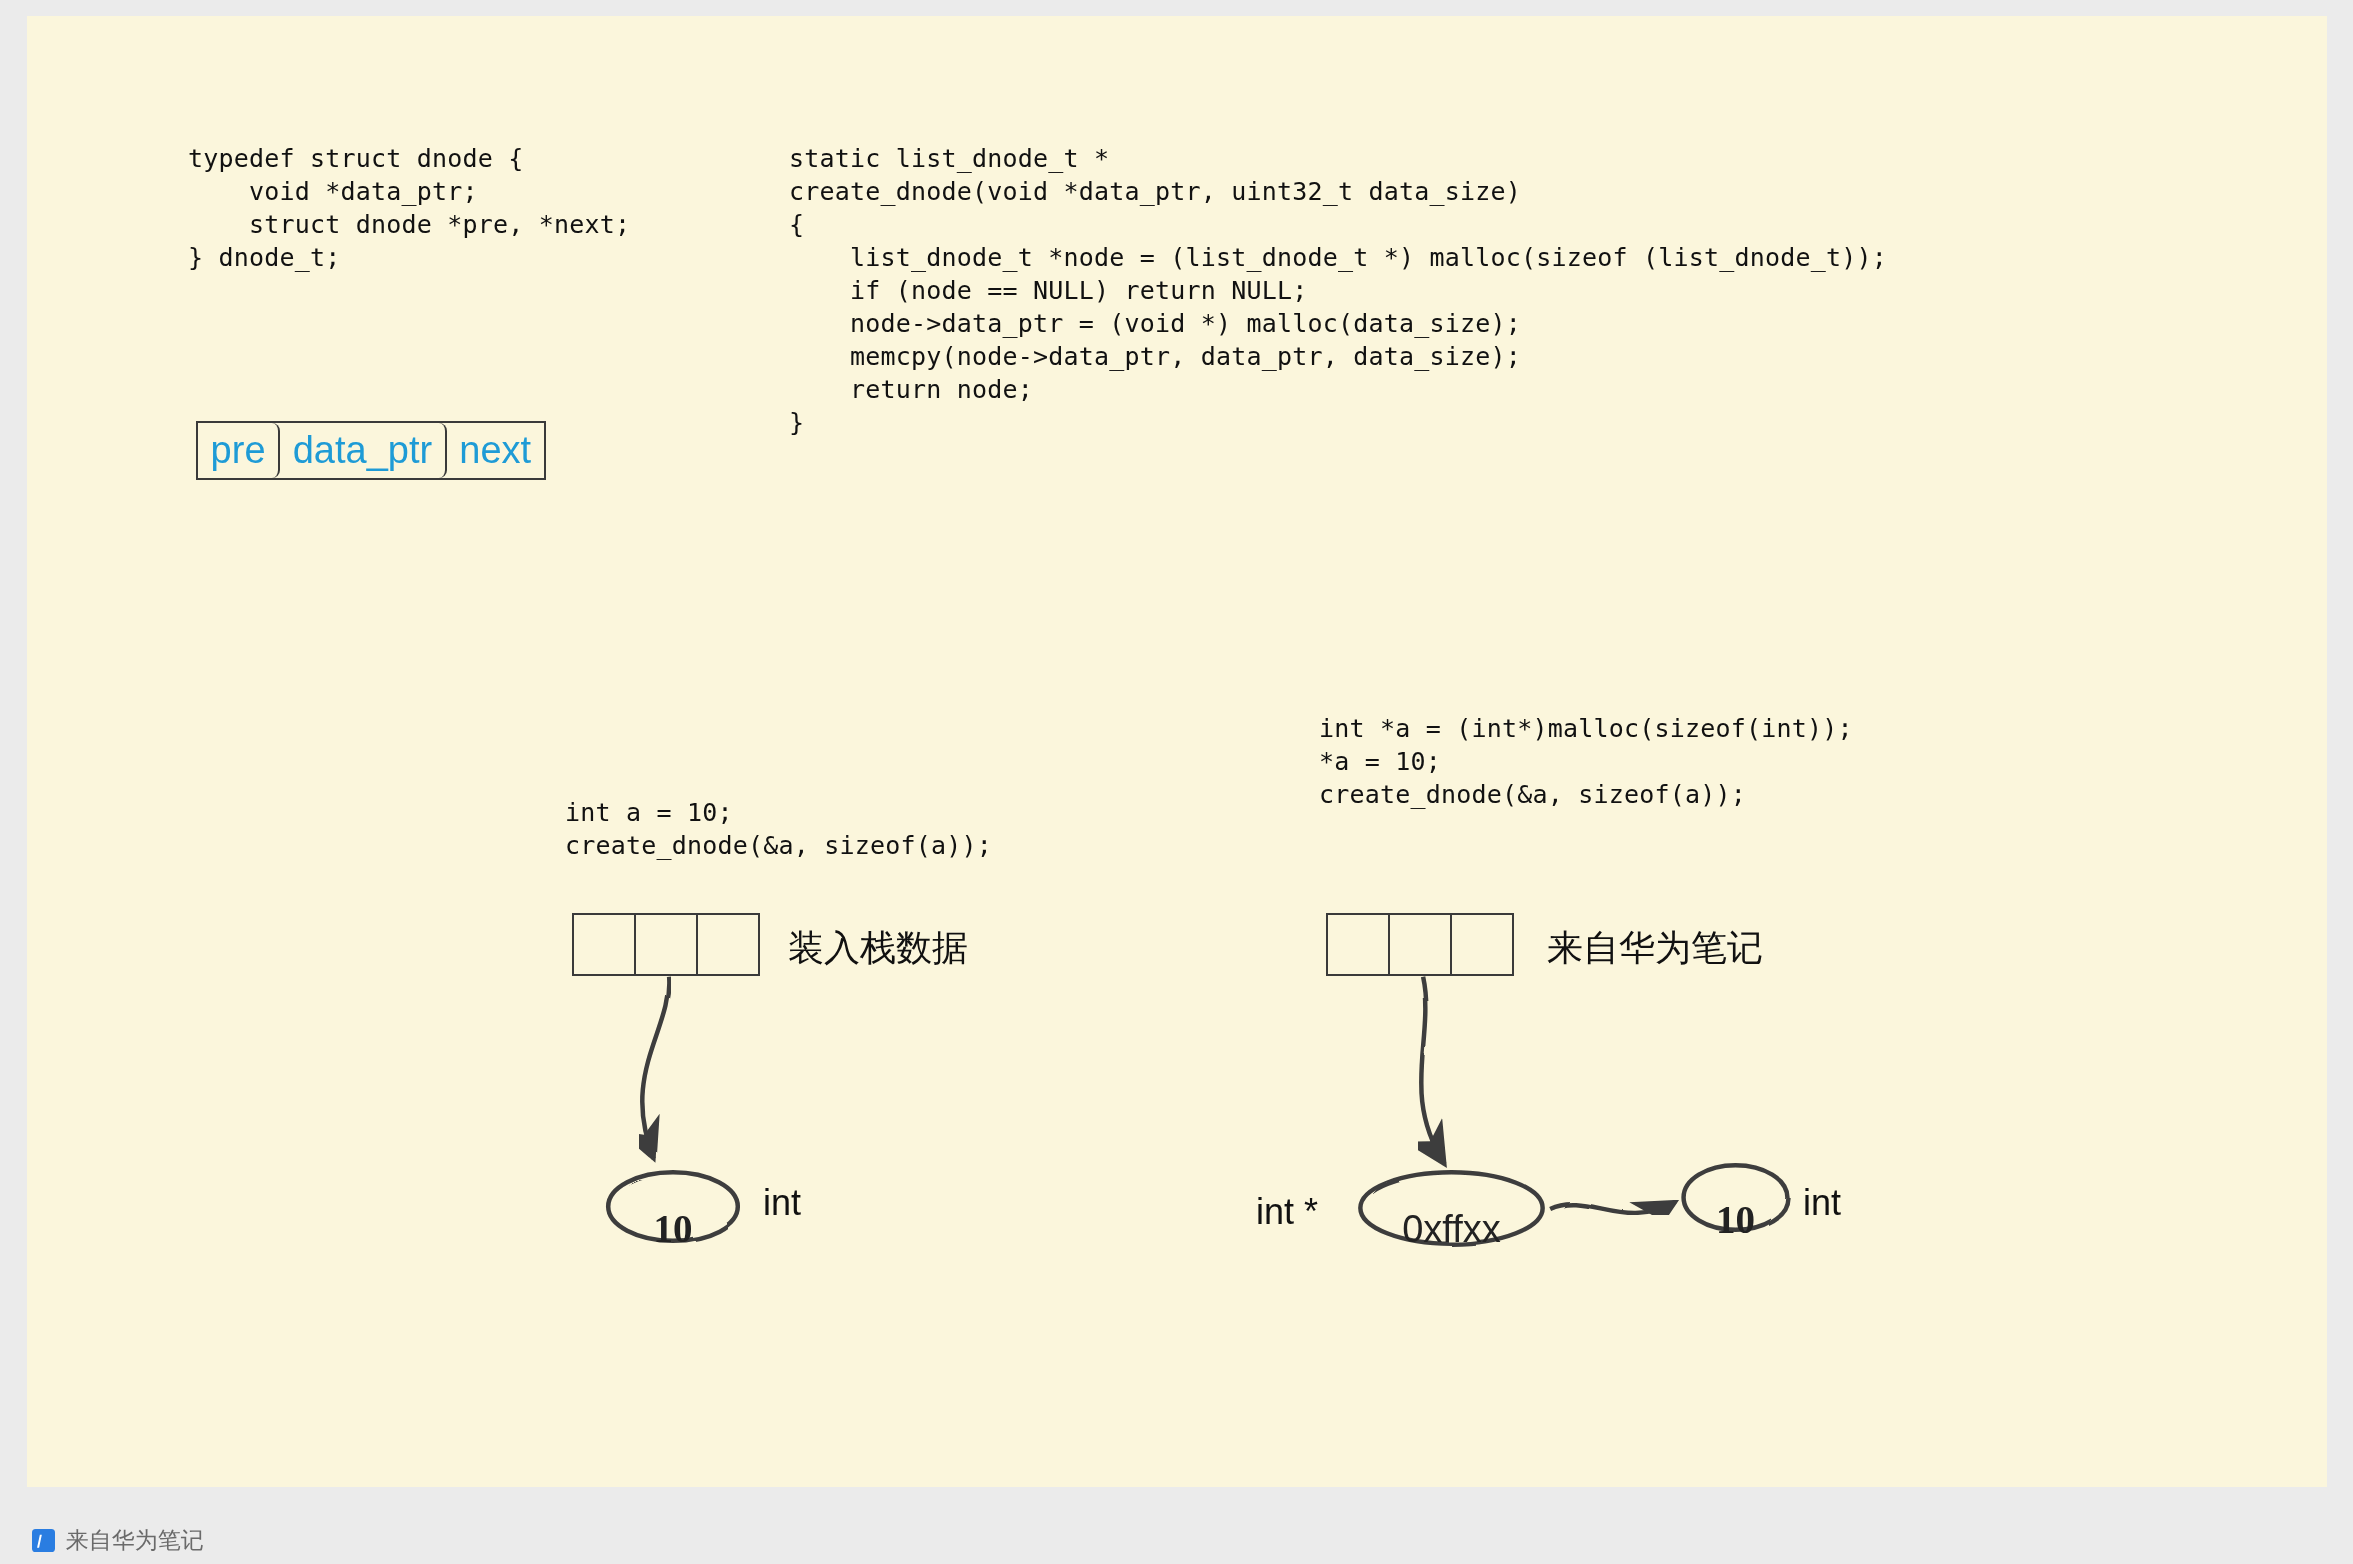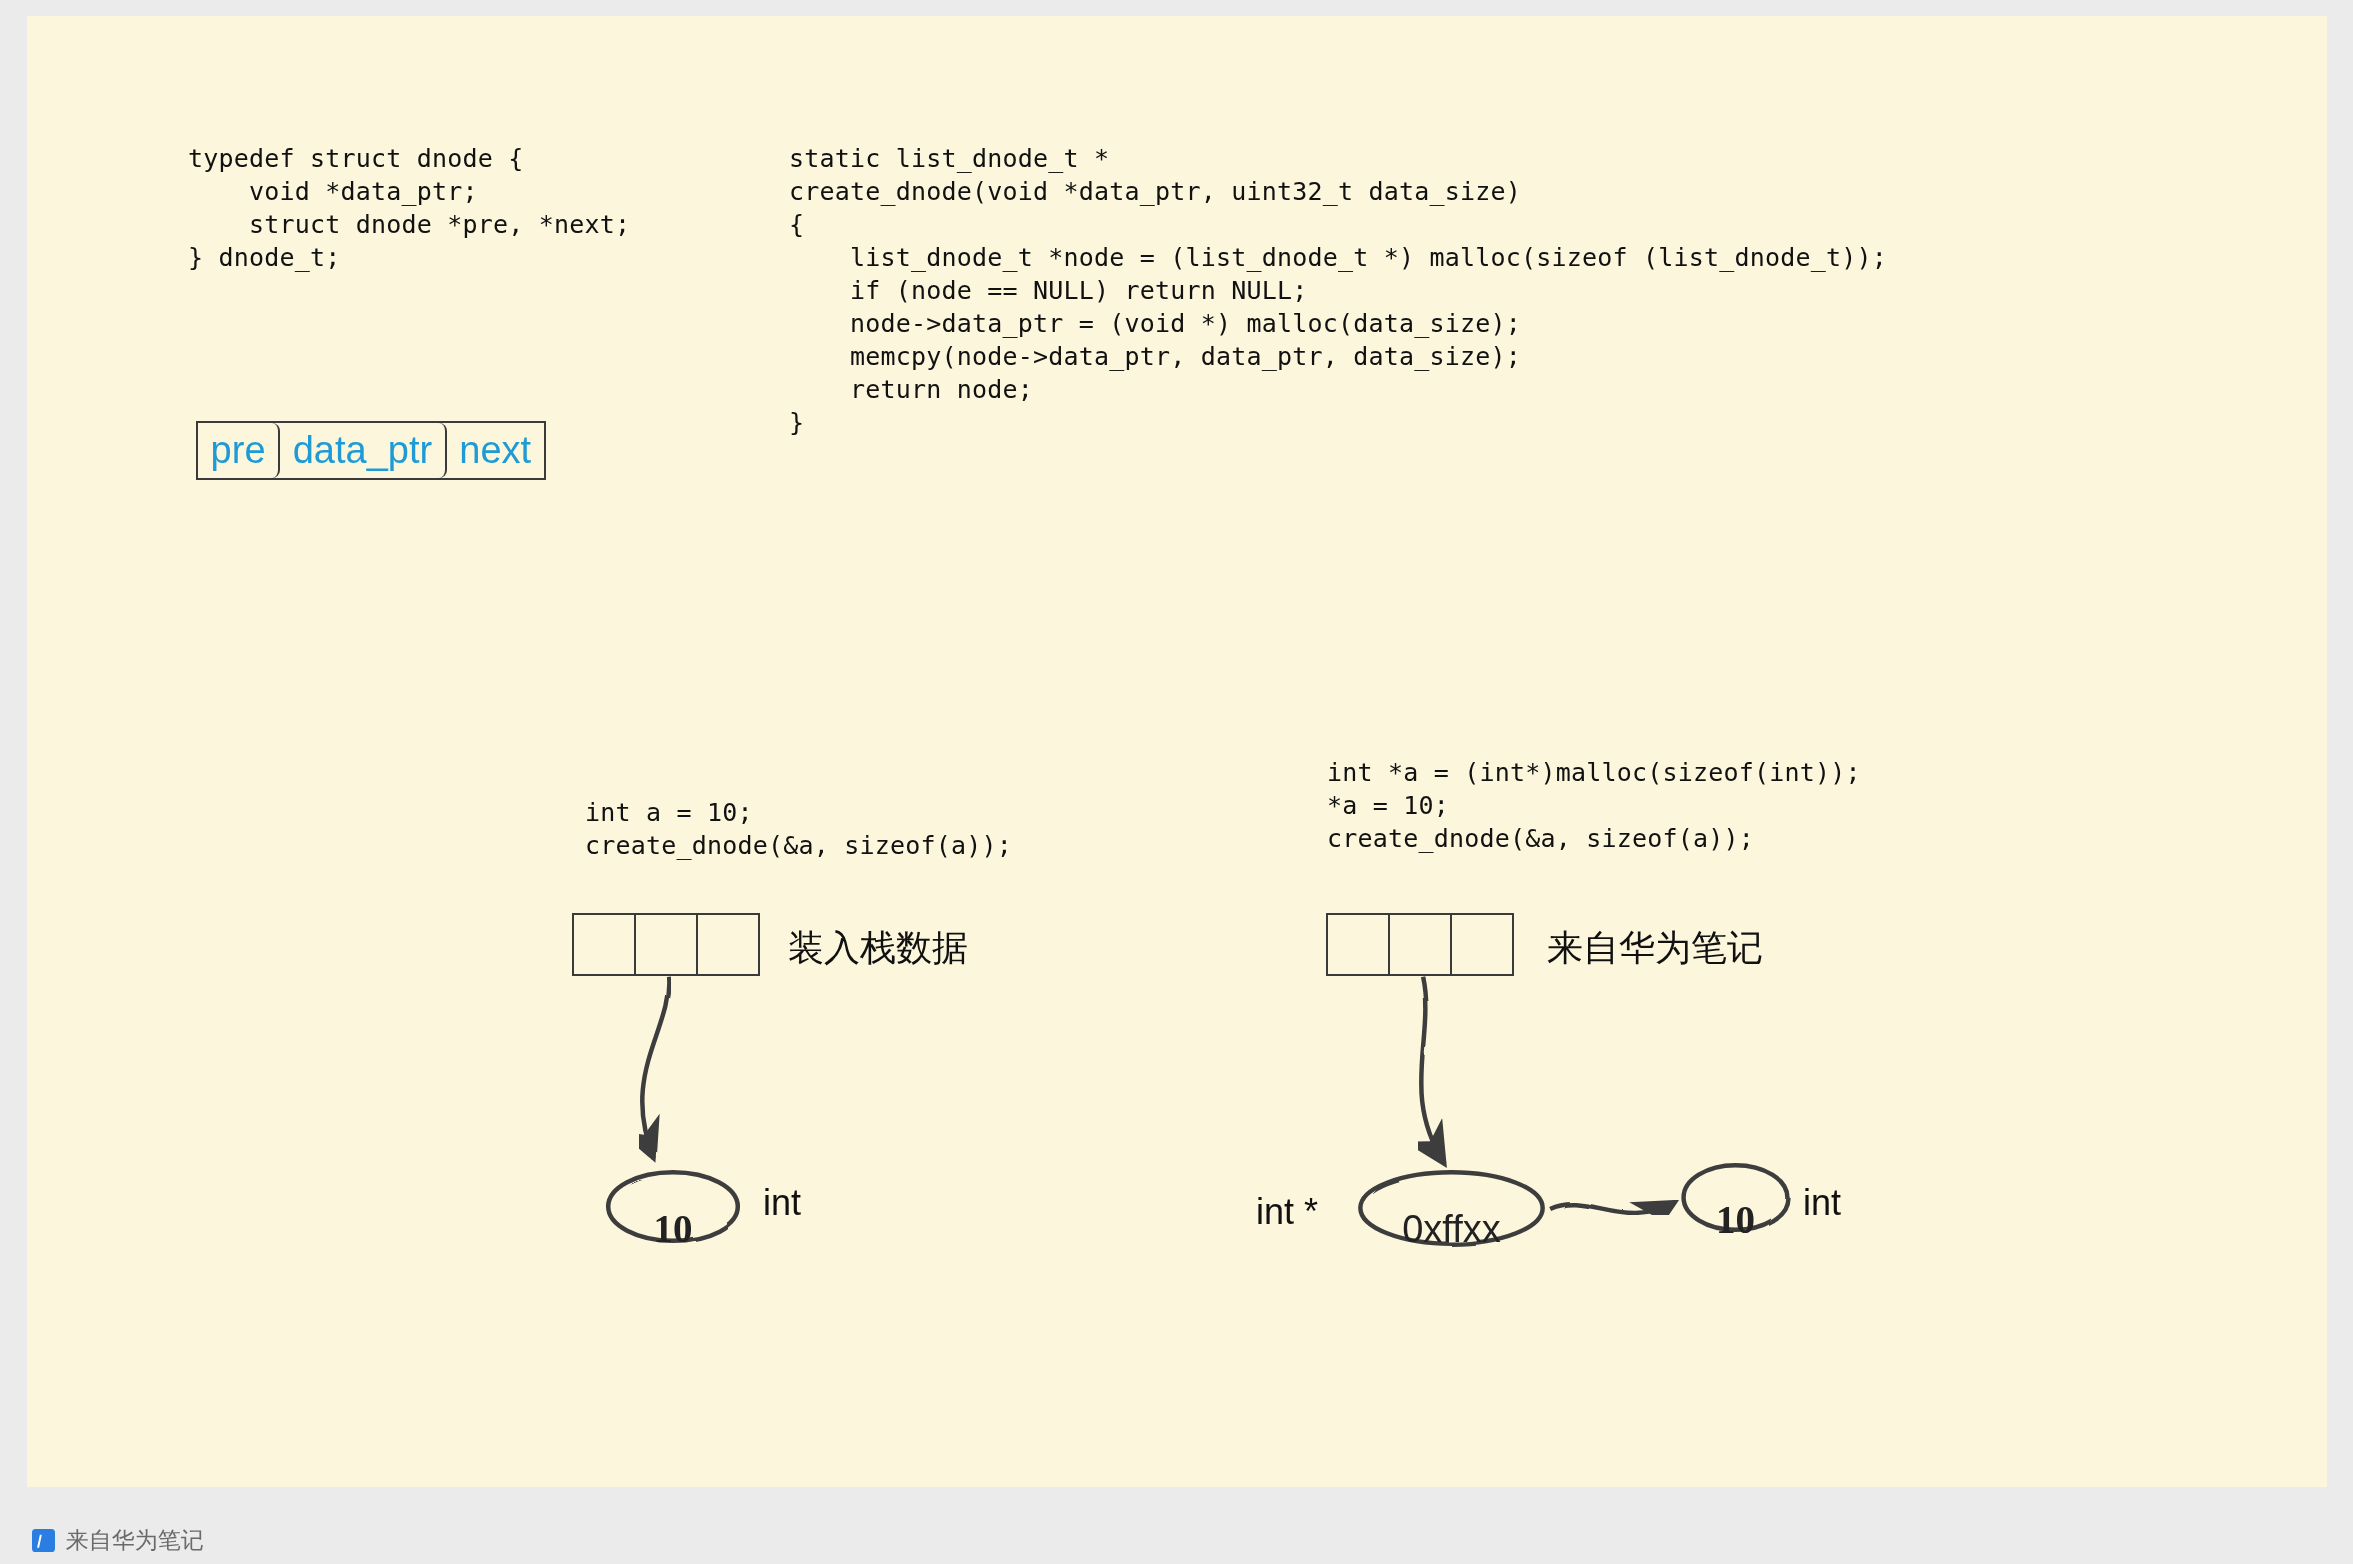--- a/index.html
+++ b/index.html
@@ -48,22 +48,22 @@
     position: absolute;
     font-size: 25px;
     line-height: 1.32;
     color: #111;
     white-space: pre;
     font-weight: 500;
     letter-spacing: 0.2px;
   }
   .code-left   { left: 161px; top: 126px; }
   .code-right  { left: 762px; top: 126px; }
-  .code-stack  { left: 558px; top: 780px; }
-  .code-heap   { left: 1292px; top: 740px; margin-left: 8px; }
+  .code-stack  { left: 538px; top: 780px; }
+  .code-heap   { left: 1292px; top: 696px; }
 
   
   .struct-box {
     position: absolute;
     left: 169px;
     top: 405px;
     display: flex;
     border: 2.7px solid #3a3a3a;
     background: #fbf6dc;
   }

